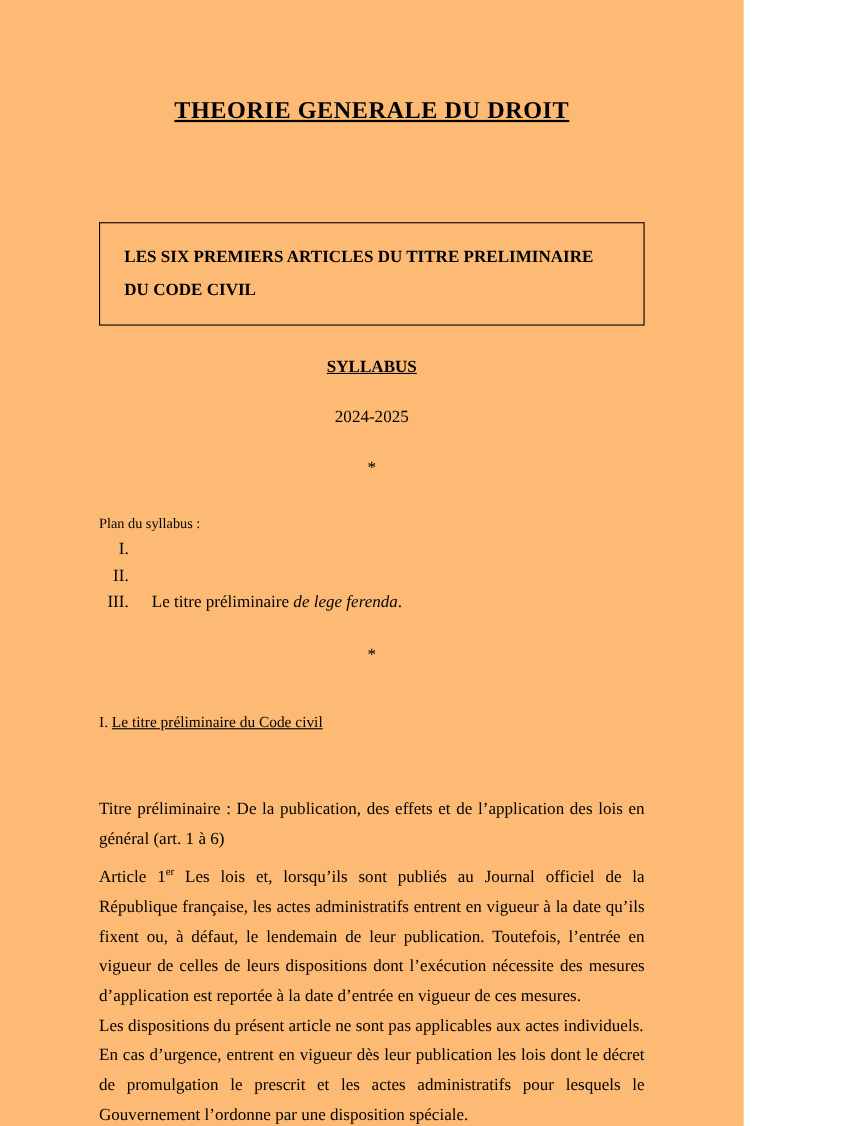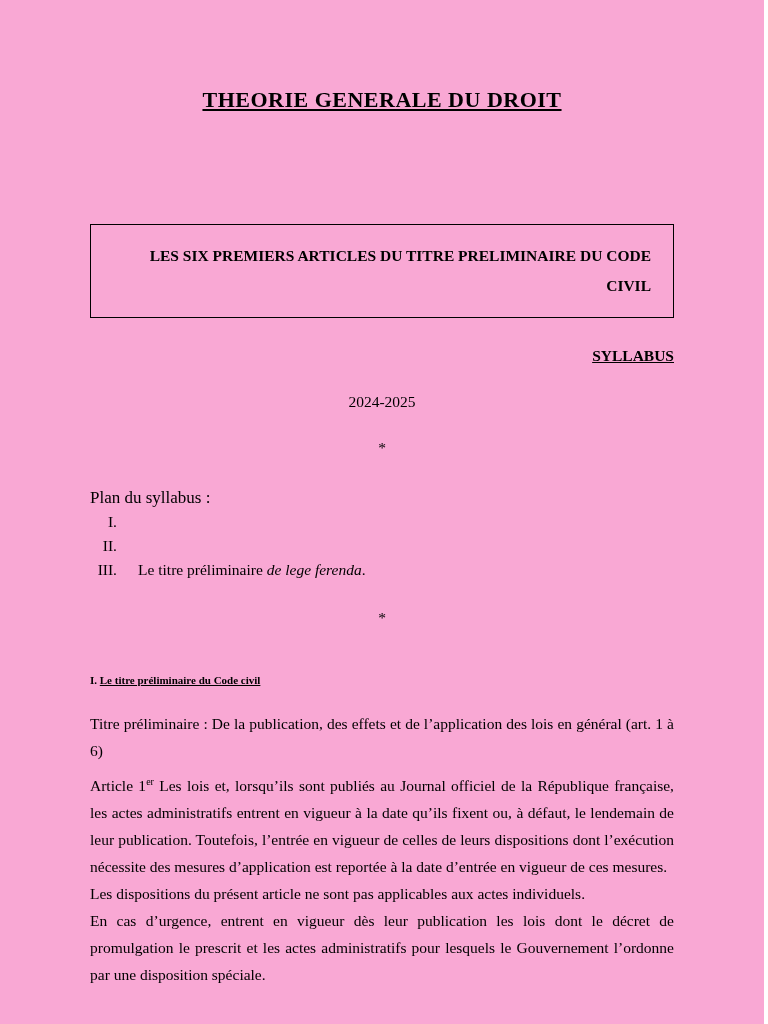--- a/index.html
+++ b/index.html
@@ -5,95 +5,95 @@
   * { margin: 0; padding: 0; box-sizing: border-box; }
   html, body { background: #ffffff; }
   body {
     width: 768px;
     height: 1024px;
     overflow: hidden;
     font-family: "Liberation Serif", serif;
     color: #000000;
   }
   .page {
-    width: 764px;
+    width: 676px;
     height: 1024px;
-    background: #f9a8d4;
+    background: #fdba74;
     padding: 86px 90px 0 90px;
   }
   .main-title {
     text-align: center;
     font-size: 22px;
     line-height: 28px;
     font-weight: bold;
     text-decoration: underline;
     letter-spacing: 0.5px;
   }
   .boxed-title {
-    margin-top: 110px;
+    margin-top: 88px;
     border: 1px solid #000000;
     padding: 16px 22px;
-    text-align: right;
+    text-align: left;
     font-weight: bold;
     font-size: 15.5px;
     line-height: 30px;
   }
   .syllabus-heading {
     margin-top: 28px;
     font-weight: bold;
     font-size: 15.5px;
     line-height: 20px;
-    text-align: right;
+    text-align: center;
   }
   .syllabus-heading span { text-decoration: underline; }
   .year-heading {
     margin-top: 26px;
     font-weight: normal;
     font-size: 15.5px;
     line-height: 20px;
     text-align: center;
   }
   .star {
     margin-top: 26px;
     font-size: 15.5px;
     line-height: 20px;
     text-align: center;
   }
   .plan-label {
     margin-top: 28px;
-    font-size: 17px;
+    font-size: 13px;
     line-height: 24px;
   }
   .plan-list { margin-top: 0; }
   .plan-item {
     display: flex;
     font-size: 15.5px;
     line-height: 24px;
   }
   .plan-numeral {
     width: 27px;
     flex-shrink: 0;
     text-align: right;
   }
   .plan-text { margin-left: 21px; }
   .plan-text .italic { font-style: italic; }
   .star-2 { margin-top: 26px; }
   .section-heading {
     margin-top: 40px;
-    font-weight: bold;
-    font-size: 11px;
+    font-weight: normal;
+    font-size: 14px;
     line-height: 24px;
   }
   .section-heading .underlined { text-decoration: underline; }
   .para {
     font-size: 15.5px;
     line-height: 27px;
     text-align: justify;
   }
-  .para-intro { margin-top: 18px; }
+  .para-intro { margin-top: 52px; }
   .para-article { margin-top: 8px; }
   .para-tight { margin-top: 0; }
   sup.ordinal {
     font-size: 10px;
     line-height: 0;
     vertical-align: super;
   }
 </style>
 </head>
 <body>

